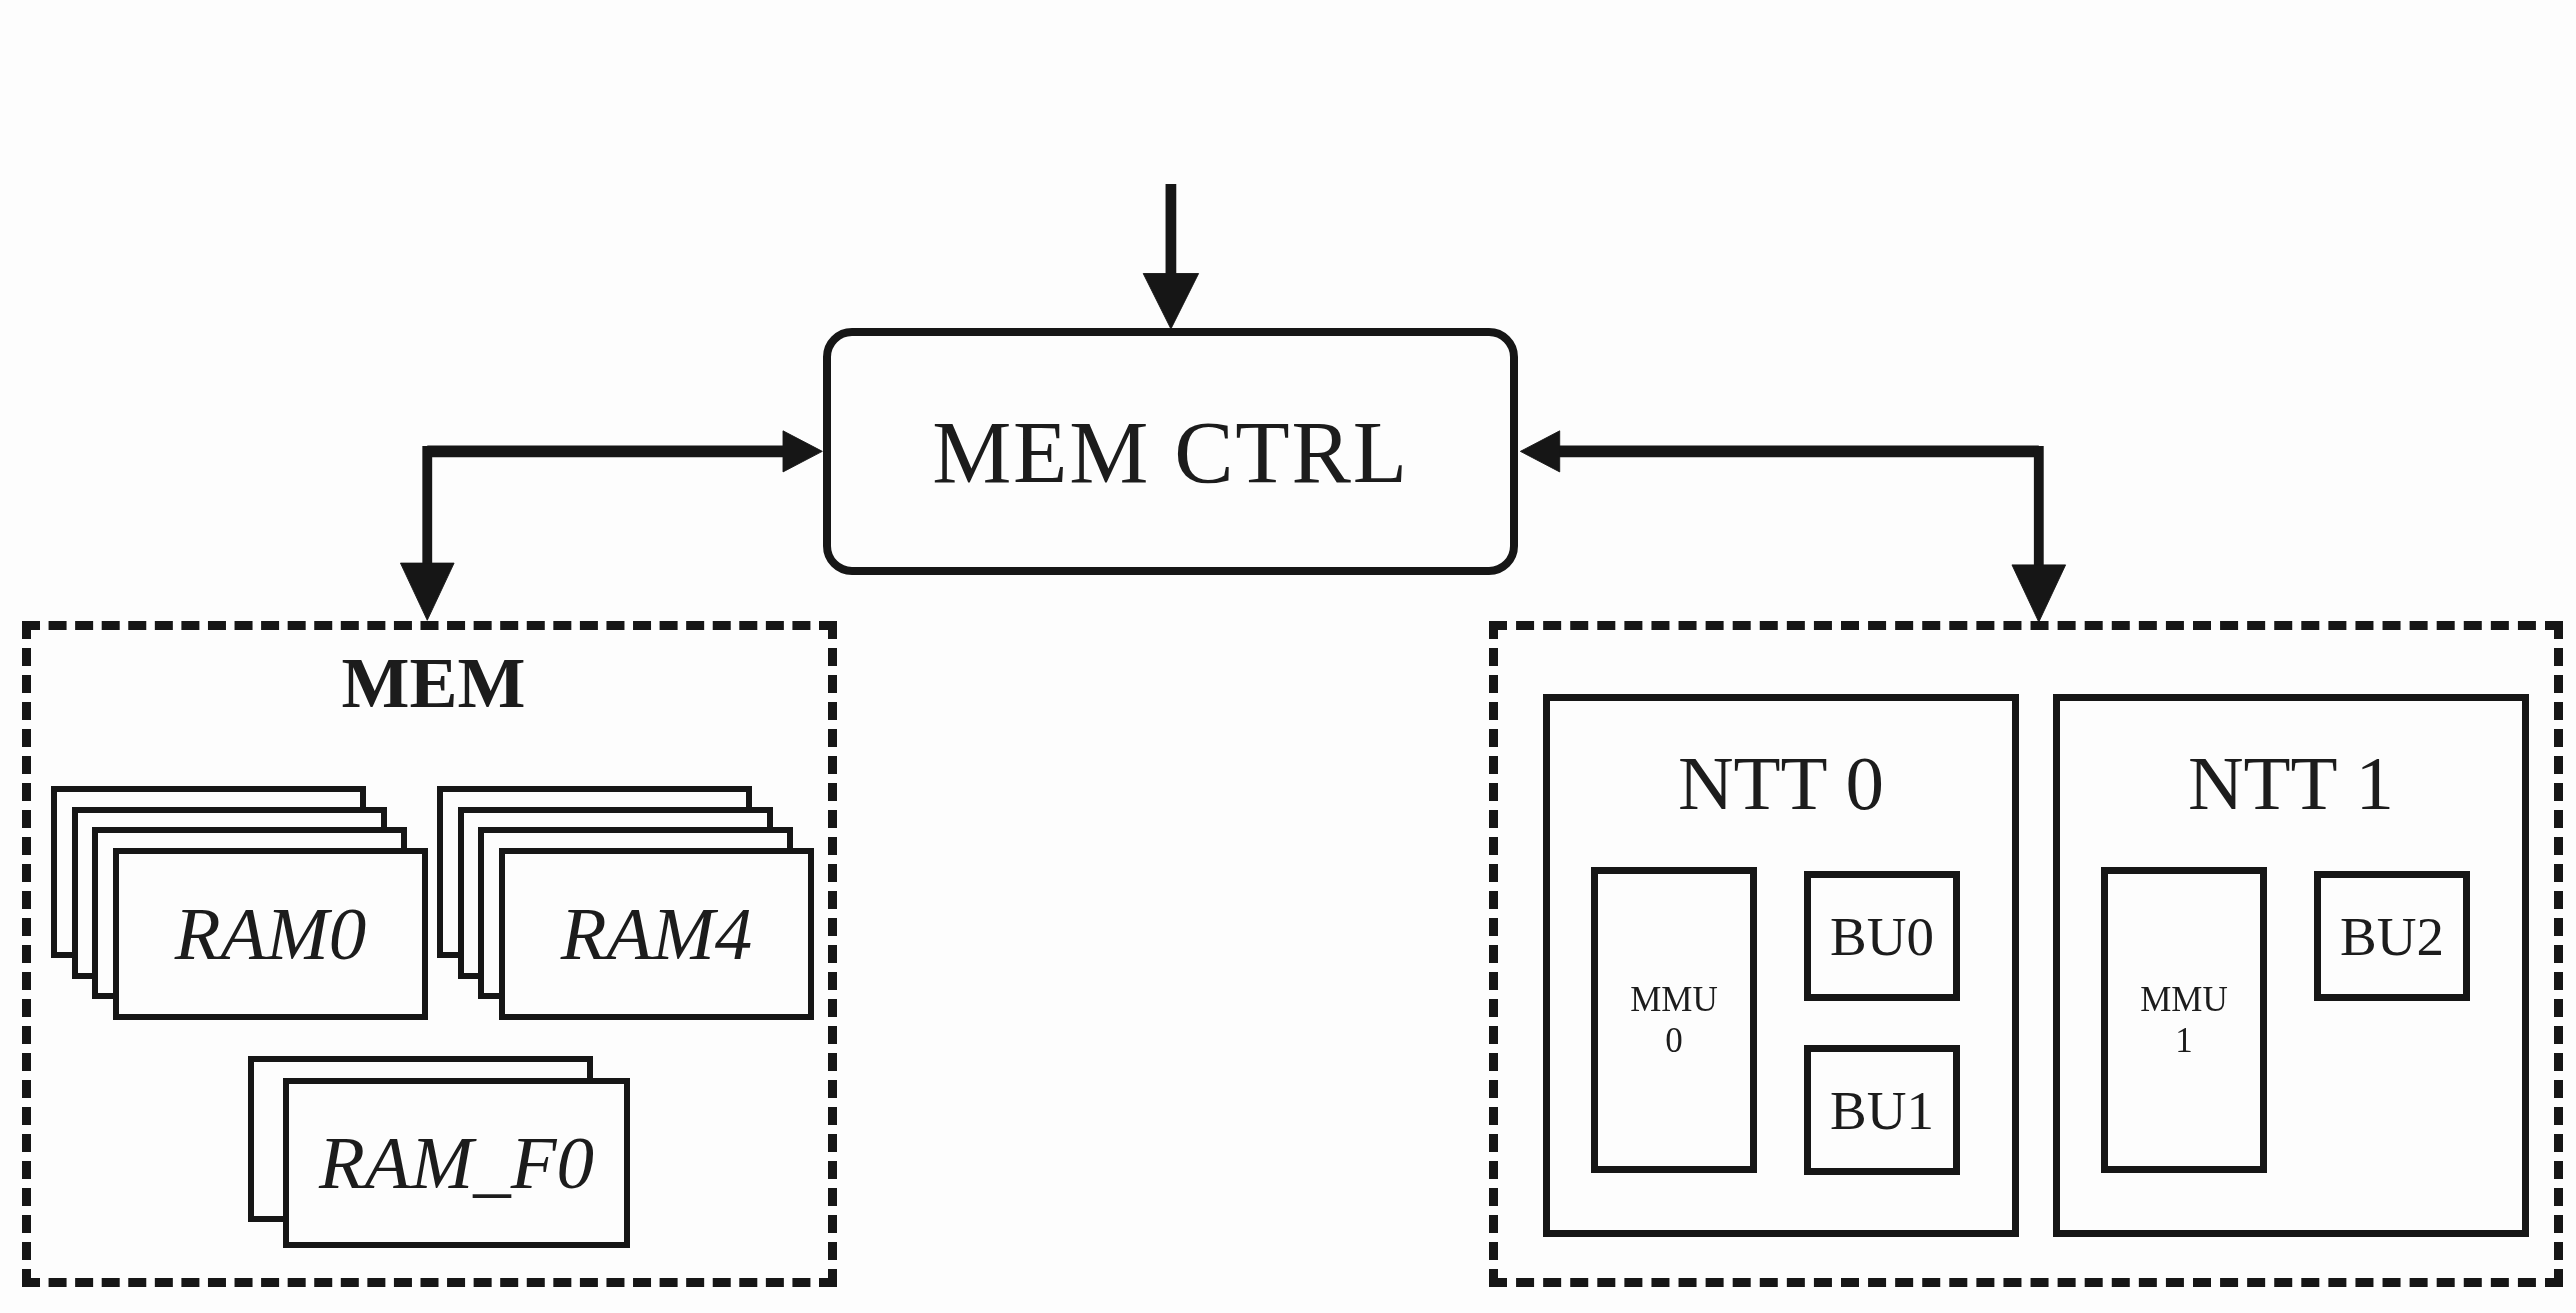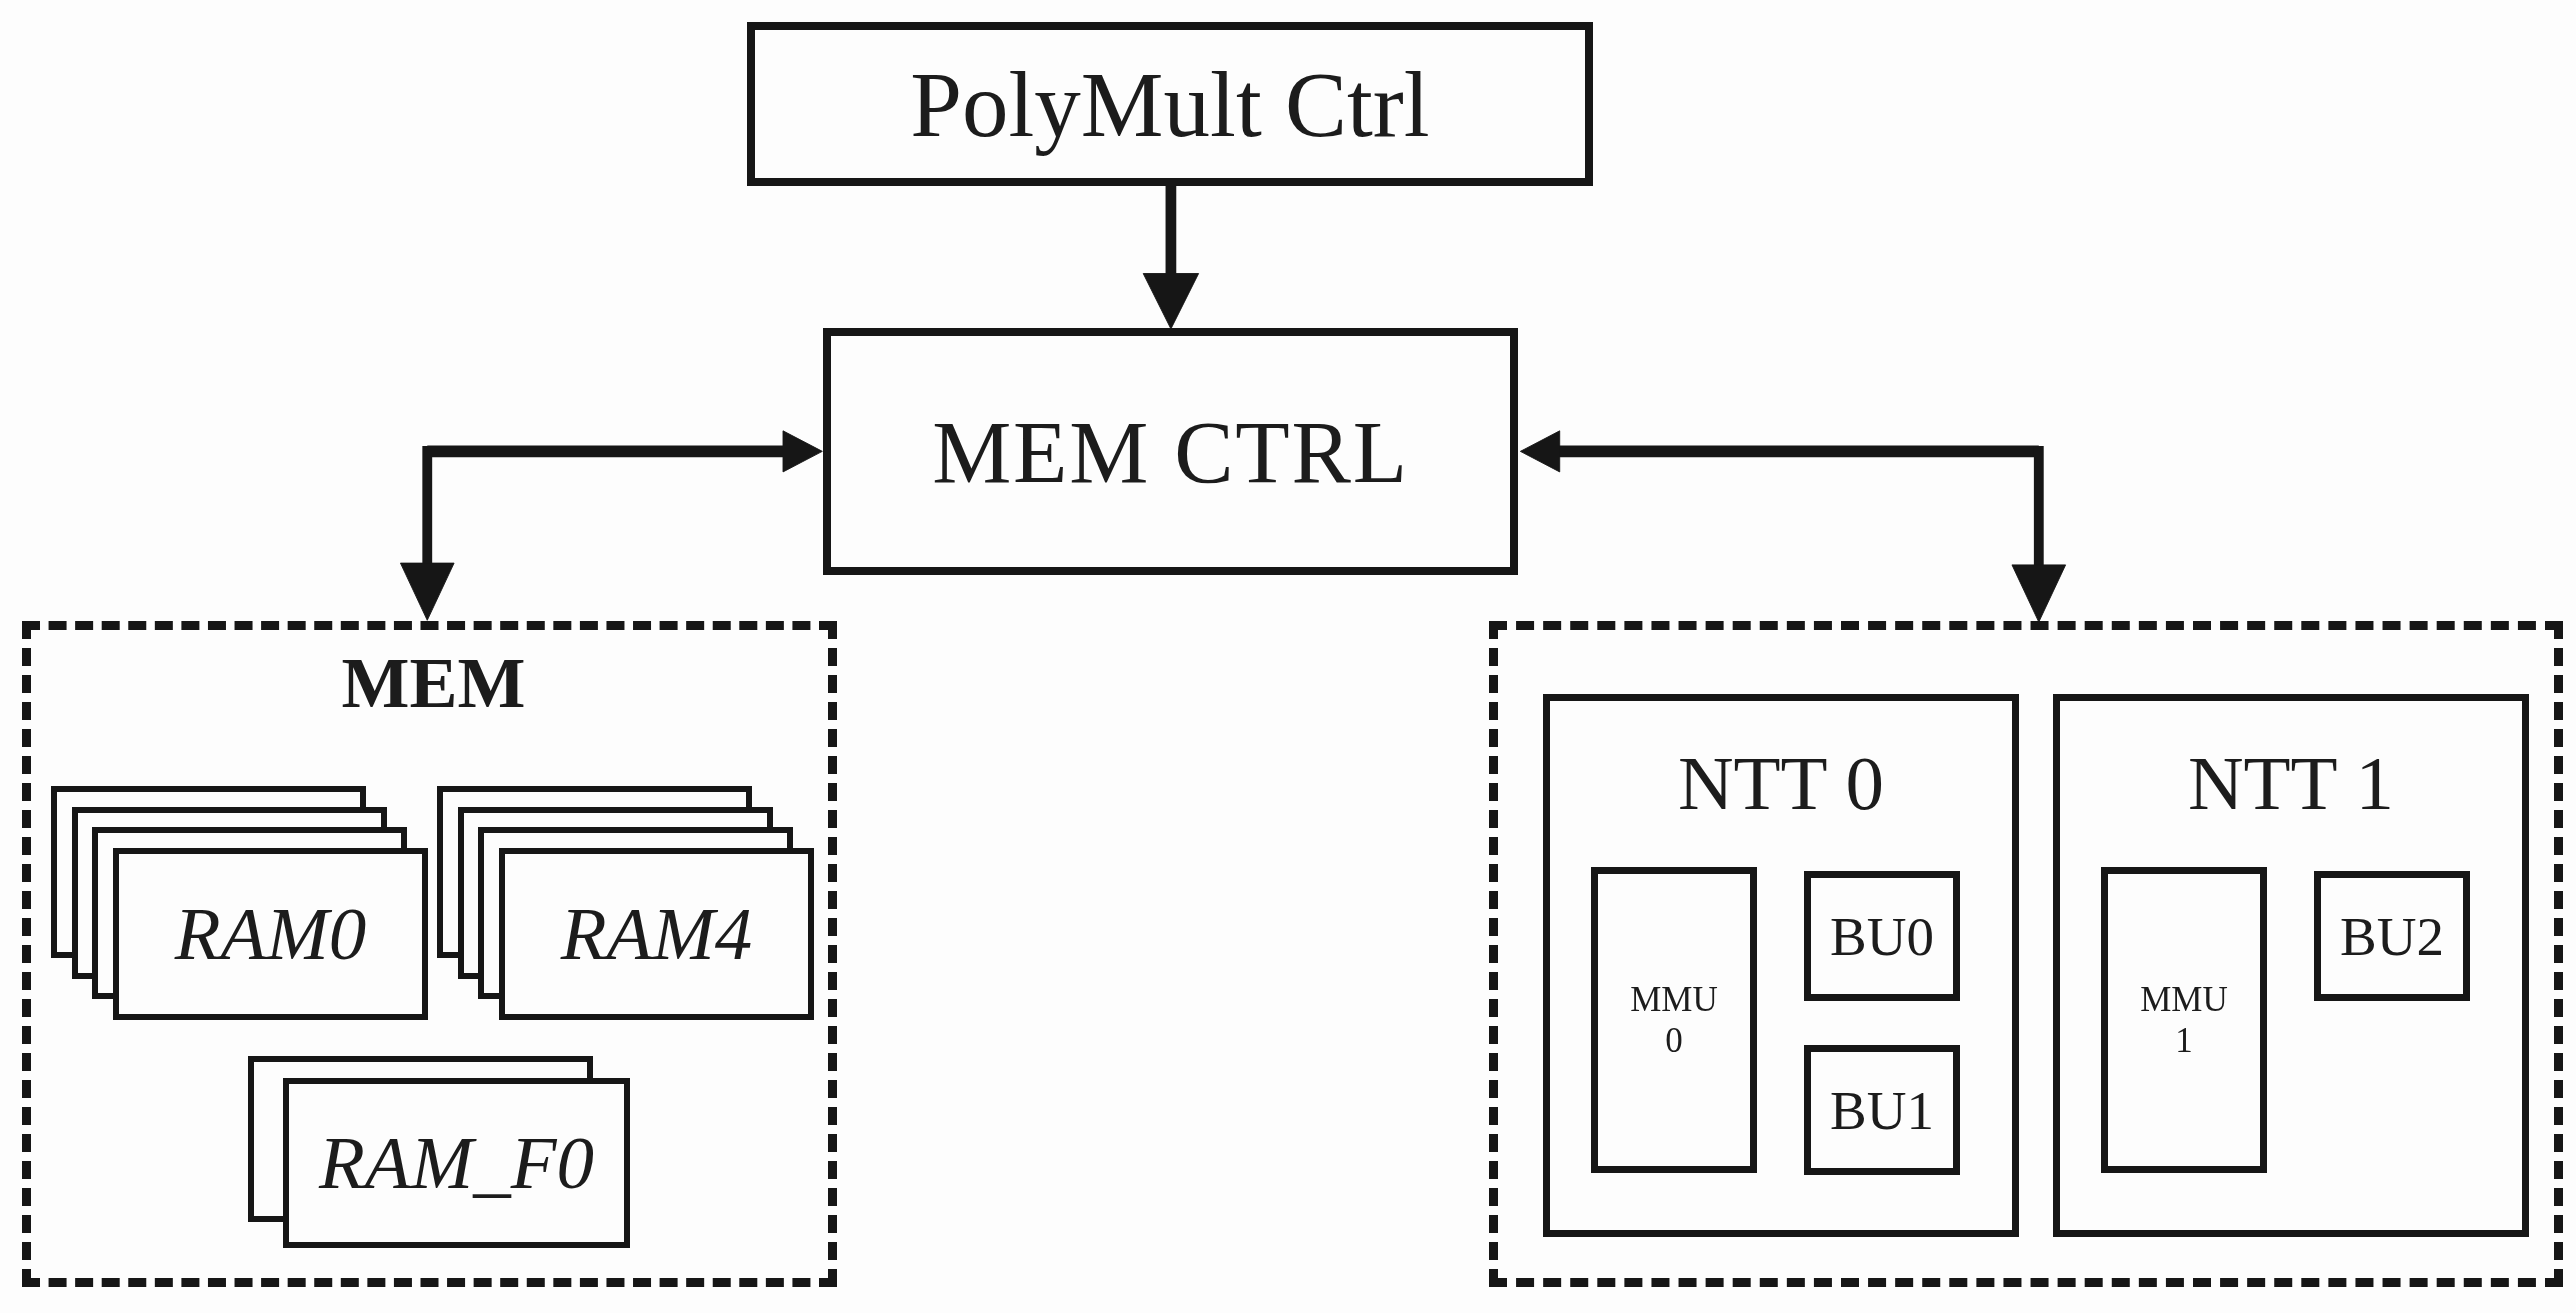--- a/index.html
+++ b/index.html
@@ -37,20 +37,21 @@
     white-space: nowrap;
   }
   #polymult {
     left: 747px; top: 22.3px; width: 846px; height: 164px;
     font-size: 93px;
   }
   #memctrl {
     left: 823px; top: 328px; width: 695px; height: 247px;
     font-size: 89px;
     letter-spacing: 1.8px;
+    border-radius: 29px;
   }
   #mem-box {
     left: 21.5px; top: 621px; width: 815px; height: 666px;
   }
   #mem-title {
     left: 26px; top: 627px; width: 815px; height: 112px;
     line-height: 112px; font-size: 72px; font-weight: bold;
   }
   #ntt-box-wrap {
     left: 1489px; top: 621px; width: 1074px; height: 666px;
@@ -127,23 +128,20 @@
     left: 0; top: 0;
     width: 2576px; height: 1313px;
     pointer-events: none;
   }
 </style>
 </head>
 <body>
 
 <div id="canvas">
 
-  <div id="polymult" class="solid-box">
-    <span>PolyMult Ctrl</span>
-  </div>
 
   <div id="memctrl" class="solid-box">
     <span>MEM CTRL</span>
   </div>
 
   <div id="mem-box" class="dashed-box"></div>
   <div id="mem-title" class="group-title">MEM</div>
 
   <div id="stack-ram0" class="stack">
     <div class="layer off0"></div>

